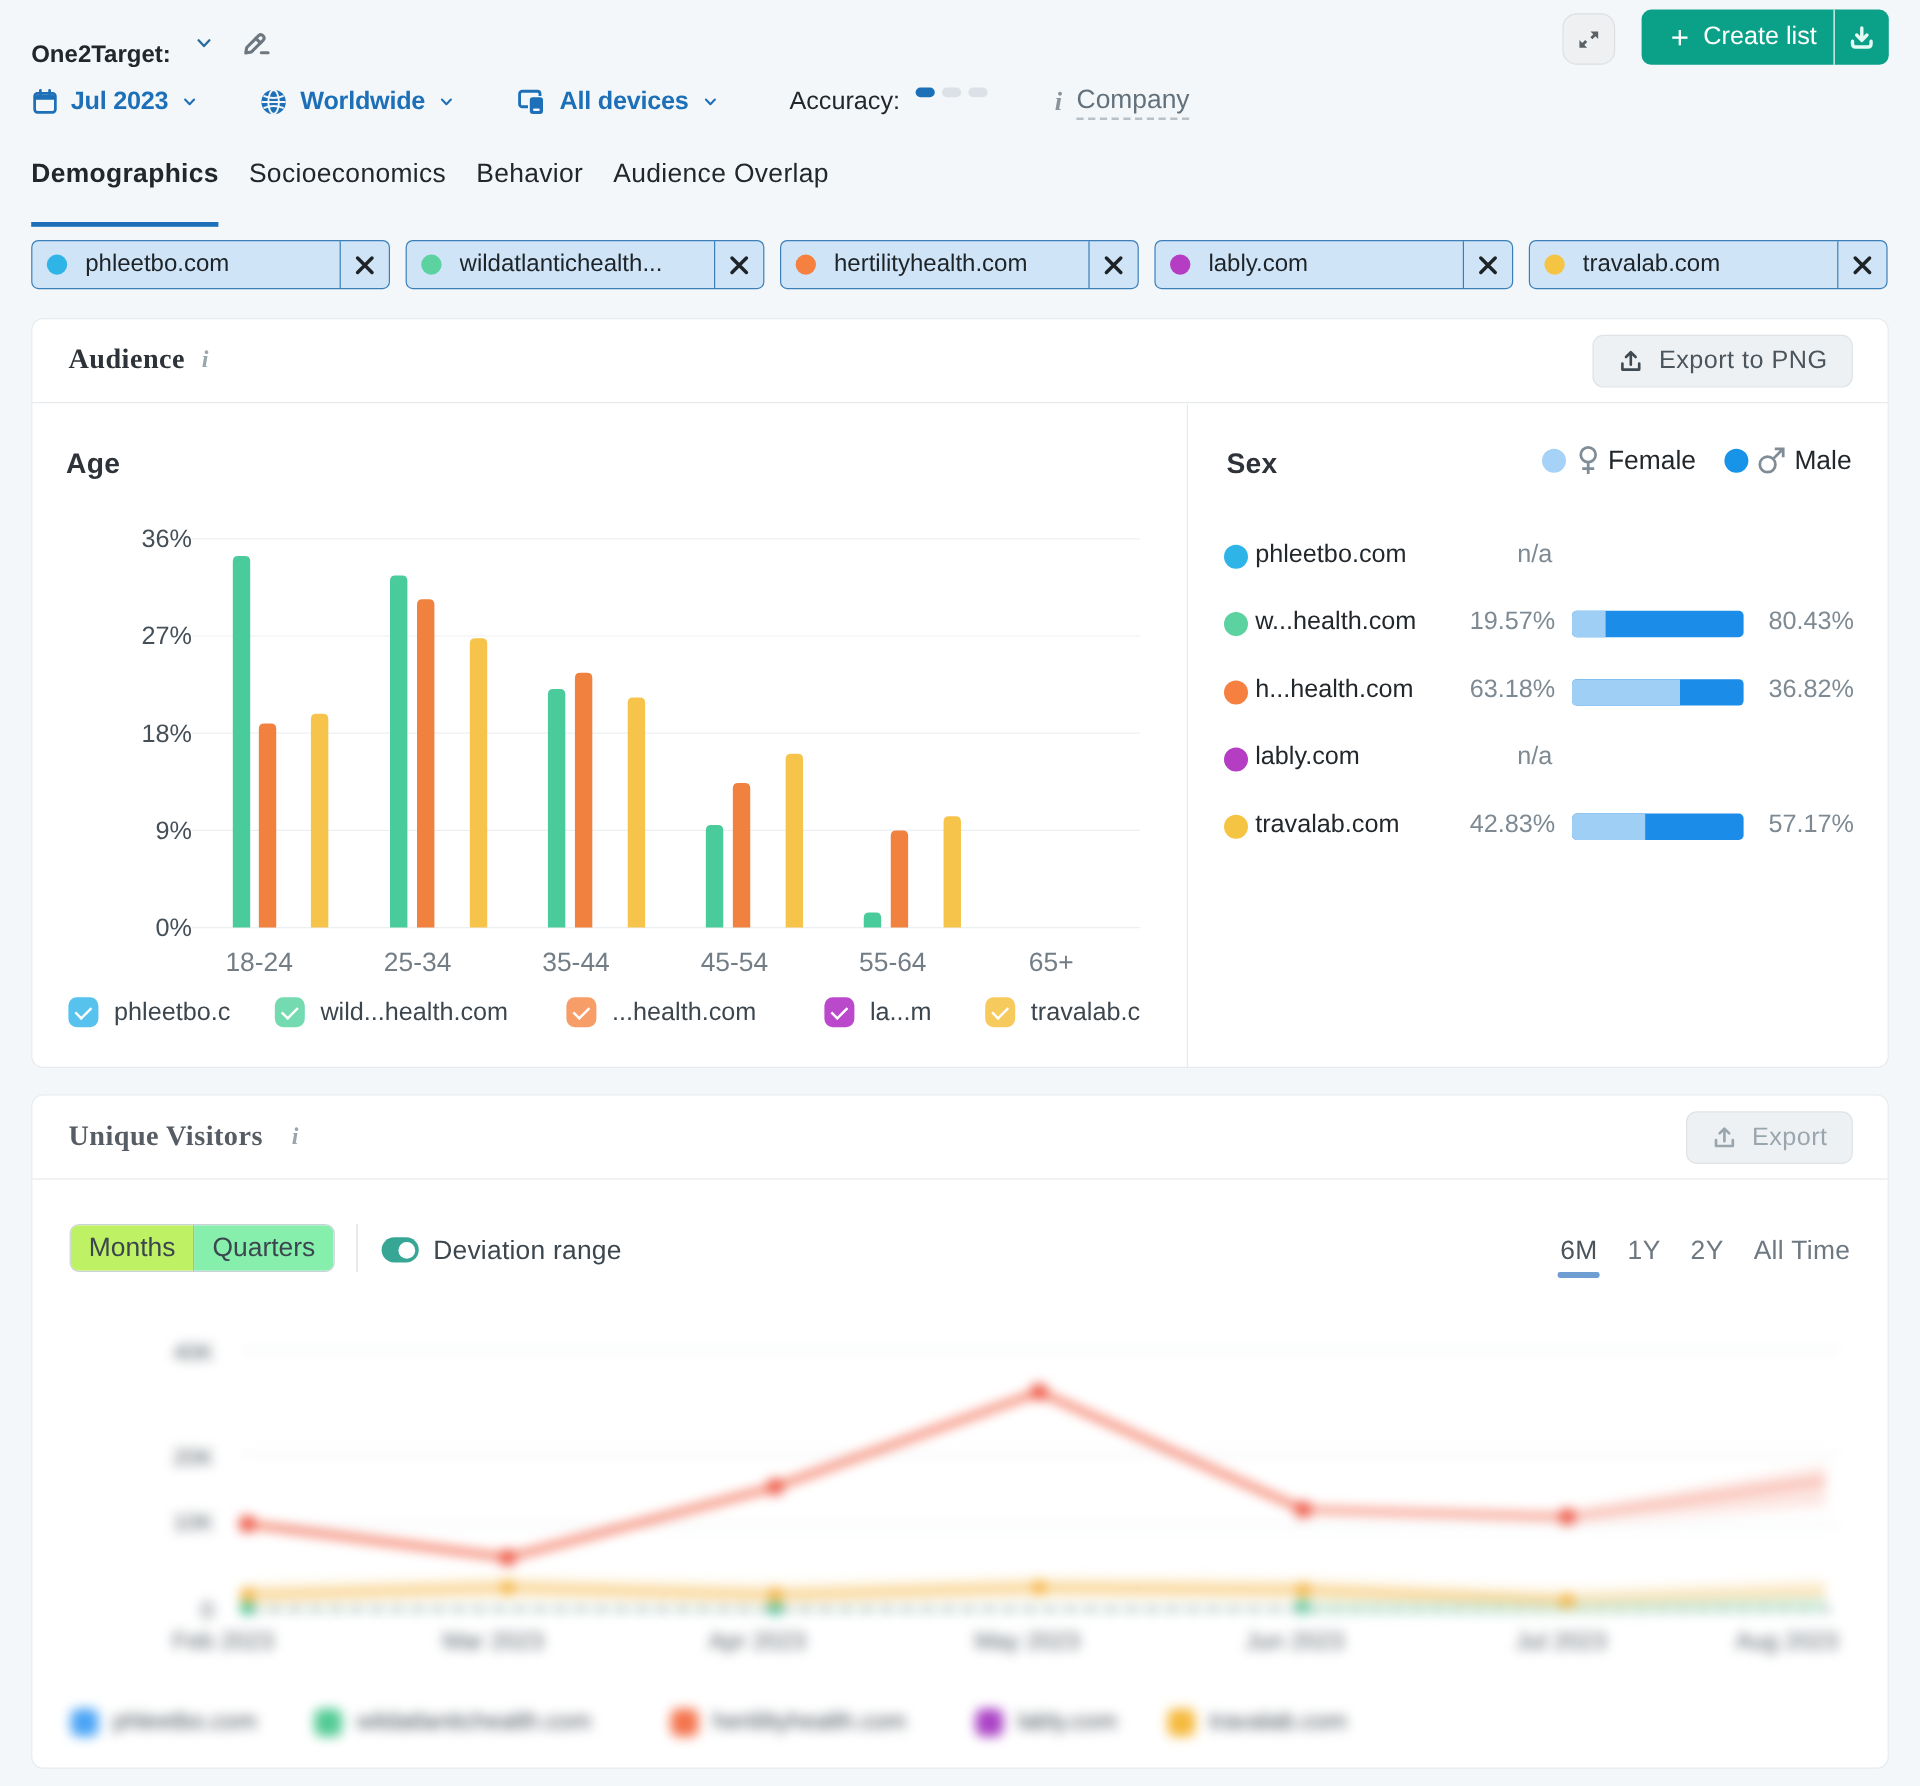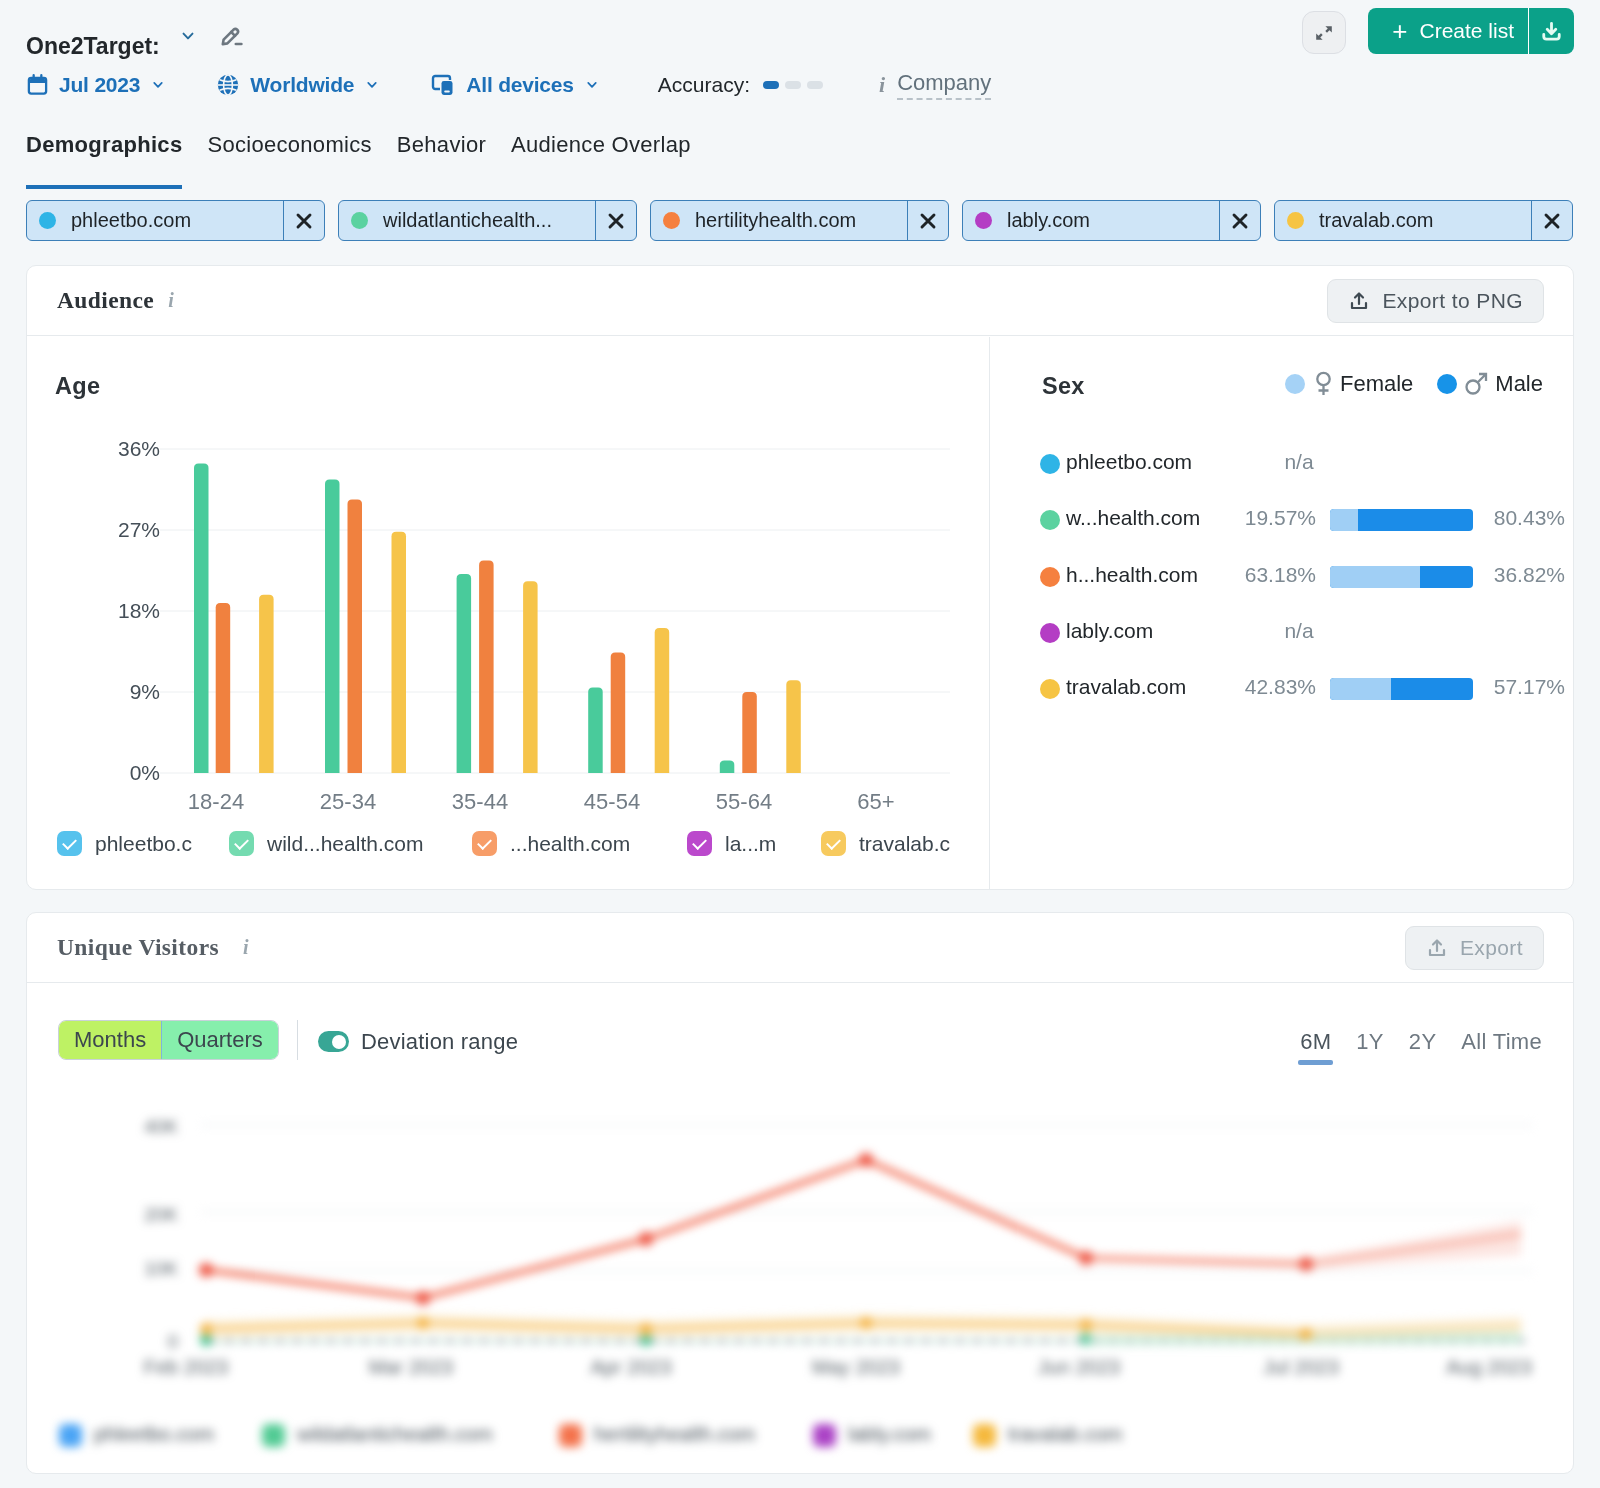--- a/index.html
+++ b/index.html
@@ -1,36 +1,36 @@
 <!DOCTYPE html>
 <html><head>
 <meta charset="utf-8">
 <style>
 * { margin:0; padding:0; box-sizing:border-box; }
 html,body { width:1600px; height:1488px; background:#f4f7f9; font-family:"Liberation Sans", sans-serif; color:#24313a; overflow:hidden; }
 .page { position:relative; width:1600px; height:1488px; }
 
 
 .h1row { position:absolute; left:26px; top:14px; height:44px; display:flex; align-items:center; }
-.h1row .t1 { font-size:23px; font-weight:bold; color:#22272b;margin-top:20px; }
+.h1row .t1 { font-size:20px; font-weight:bold; color:#22272b;margin-top:20px; }
 .h1row .t2 { font-size:31px; font-weight:bold; color:#1d70b8; margin-left:10px; }
 .caret { display:inline-block; width:12px; height:12px; margin-left:12px; }
 .pencil { margin-left:24px; }
 
 .expand-btn { position:absolute; right:254px; top:11px; width:44px; height:43px; border:1px solid #dcdfe4; border-radius:12px; background:#eef0f2; display:flex; align-items:center; justify-content:center; }
 .createlist { position:absolute; right:26px; top:8px; height:46px; display:flex; }
 .createlist .main { background:#0ba189; color:#fff; font-size:21px; border-radius:8px 0 0 8px; display:flex; align-items:center; padding:0 14px 0 24px; }
 .createlist .main .plus { font-size:26px; margin-right:12px; font-weight:400; }
 .createlist .dl { background:#0ba189; border-left:1.5px solid #ffffff; border-radius:0 8px 8px 0; width:46px; display:flex; align-items:center; justify-content:center; }
 
 
 .filters { position:absolute; left:26px; top:68px; height:34px; display:flex; align-items:center; font-size:21px; color:#1d70b8; }
 .filters .f { display:flex; align-items:center; margin-right:52px; }
 .filters .f .lbl { margin-left:10px; font-weight:bold; letter-spacing:-0.2px; }
-.filters .acc { color:#22272b; display:flex; align-items:center; }
+.filters .acc { color:#22272b; display:flex; align-items:flex-start; }
 .acc .dash { width:16px; height:8px; border-radius:4px; margin-left:6px; }
 .acc .dash.b { margin-left:13px; }
 .acc .dash.b { background:#1d70b8; }
 .acc .dash.g { background:#dbe1e6; }
 .company { display:flex; align-items:center; margin-left:56px; color:#62717c; }
 .company .cinfo { font-family:"Liberation Serif",serif; font-style:italic; font-weight:bold; font-size:22px; margin-right:12px; color:#8a949c; }
 .company .ctext { font-size:22px; color:#62717c; border-bottom:2px dashed #b8c1c8; padding-bottom:2px; }
 
 
 .tabs { position:absolute; left:26px; top:132px; display:flex; font-size:22px; letter-spacing:0.3px; }
@@ -54,21 +54,21 @@
 .ic-info { font-family:"Liberation Serif",serif; font-style:italic; font-weight:bold; font-size:20px; color:#9aa6ae; margin-left:14px; }
 
 .card1 { top:265px; height:625px; }
 .card2 { top:912px; height:562px; }
 
 .btn-gray { margin-left:auto; height:44px; background:#eef1f3; border:1px solid #dfe3e6; border-radius:9px; display:flex; align-items:center; padding:0 20px; font-size:21px; letter-spacing:0.4px; color:#4b555d; }
 .btn-gray.disabled { color:#9aa6ae; }
 .btn-gray svg { margin-right:12px; }
 
 
-.aud-body { position:absolute; top:71px; left:0; right:0; bottom:0; display:flex;gap:20px; }
+.aud-body { position:absolute; top:71px; left:0; right:0; bottom:0; display:flex; }
 .age-col { width:963px; border-right:1px solid #e6eaed; position:relative; }
 .sex-col { flex:1; position:relative; }
 .sec-title { position:absolute; font-size:23.5px; font-weight:bold; color:#2d3338; letter-spacing:0.3px; }
 
 
 .agelegend { position:absolute; left:0; top:494px; width:962px; height:28px; }
 .agelegend .li { position:absolute; top:0; display:flex; align-items:center; }
 .agelegend .cb { width:25px; height:25px; border-radius:7px; display:inline-flex; align-items:center; justify-content:center; }
 .agelegend .cb::after { content:""; width:11px; height:6px; border-left:2.6px solid #fff; border-bottom:2.6px solid #fff; transform:rotate(-45deg) translate(1px,-1px); }
 .agelegend .lt { font-size:21px; color:#3c464e; margin-left:13px; }

